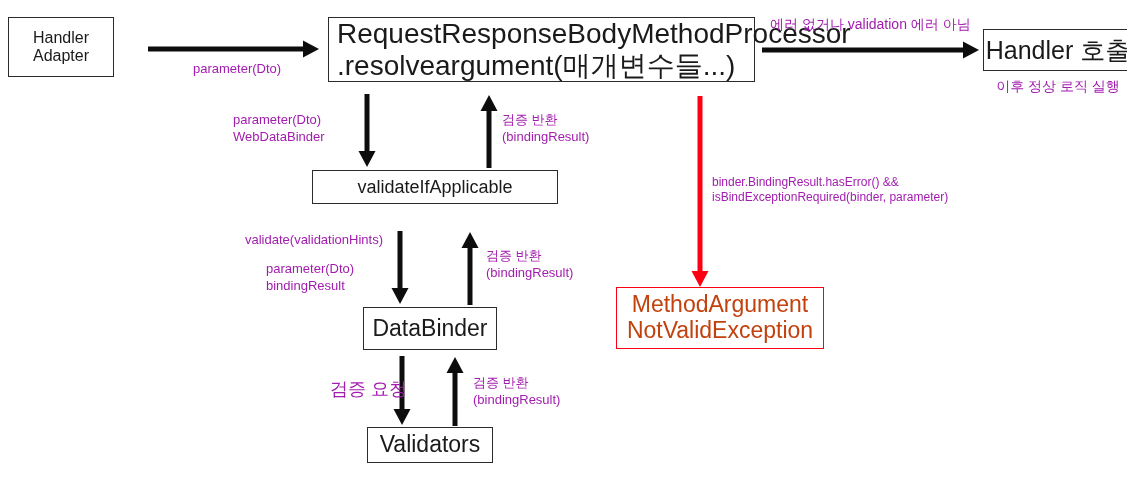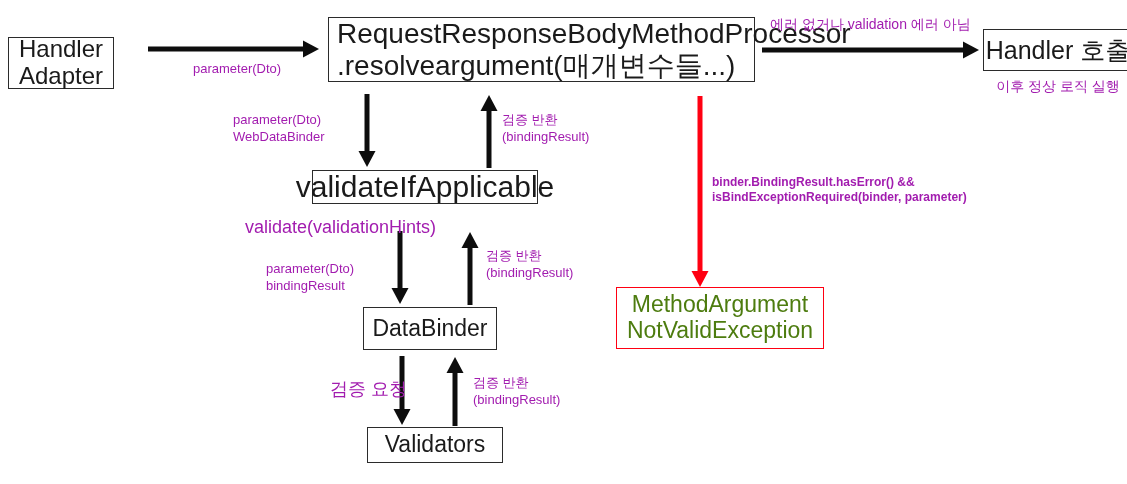--- a/index.html
+++ b/index.html
@@ -24,21 +24,21 @@
     flex-direction: column;
     align-items: center;
     justify-content: center;
     color: #1a1a1a;
     line-height: 1.12;
     white-space: nowrap;
   }
   .node .ln { display: block; }
   .node.red {
     border-color: #ff0012;
-    color: #4d7c0f;
+    color: #c2410c;
   }
   .node.align-left { align-items: flex-start; }
   .node.align-left .ln { text-align: left; }
 
   .lbl {
     position: absolute;
     color: #a21caf;
     line-height: 1.28;
     white-space: nowrap;
   }
@@ -55,43 +55,43 @@
     background: #ffffff;
   }
 </style>
 </head>
 <body>
 
 <div id="canvas">
 
   <div class="top-rule"></div>
 
-  <div class="node" style="left:8px; top:17px; width:106px; height:52px; font-size:24px;margin-top:20px;">
+  <div class="node" style="left:8px; top:17px; width:106px; height:60px; font-size:16px;">
     <span class="ln">Handler</span>
     <span class="ln">Adapter</span>
   </div>
 
   <div class="node align-left" style="left:328px; top:17px; width:427px; height:65px; font-size:28px; padding-left:8px;">
     <span class="ln">RequestResponseBodyMethodProcessor</span>
     <span class="ln">.resolveargument(매개변수들...)</span>
   </div>
 
   <div class="node" style="left:983px; top:29px; width:150px; height:42px; font-size:25px;">
     <span class="ln">Handler 호출</span>
   </div>
 
-  <div class="node" style="left:312px; top:170px; width:226px; height:34px; font-size:30px;">
+  <div class="node" style="left:312px; top:170px; width:246px; height:34px; font-size:18px;">
     <span class="ln">validateIfApplicable</span>
   </div>
 
   <div class="node" style="left:363px; top:307px; width:134px; height:43px; font-size:23px;">
     <span class="ln">DataBinder</span>
   </div>
 
-  <div class="node" style="left:367px; top:427px; width:136px; height:36px; font-size:23px;">
+  <div class="node" style="left:367px; top:427px; width:126px; height:36px; font-size:23px;">
     <span class="ln">Validators</span>
   </div>
 
   <div class="node red" style="left:616px; top:287px; width:208px; height:62px; font-size:23px;">
     <span class="ln">MethodArgument</span>
     <span class="ln">NotValidException</span>
   </div>
 
   <div class="arrow" style="left:148px; top:39px; width:172px; height:20px;">
     <svg width="172" height="20" viewBox="0 0 172 20">
@@ -163,21 +163,21 @@
   <div class="lbl" style="left:233px; top:112px; font-size:13px;">
     <span class="ln">parameter(Dto)</span>
     <span class="ln">WebDataBinder</span>
   </div>
 
   <div class="lbl" style="left:502px; top:112px; font-size:13px;">
     <span class="ln">검증 반환</span>
     <span class="ln">(bindingResult)</span>
   </div>
 
-  <div class="lbl" style="left:245px; top:216px; font-size:18px;">
+  <div class="lbl" style="left:245px; top:232px; font-size:13px;">
     <span class="ln">validate(validationHints)</span>
   </div>
 
   <div class="lbl" style="left:266px; top:261px; font-size:13px;">
     <span class="ln">parameter(Dto)</span>
     <span class="ln">bindingResult</span>
   </div>
 
   <div class="lbl" style="left:486px; top:248px; font-size:13px;">
     <span class="ln">검증 반환</span>
@@ -194,19 +194,19 @@
   </div>
 
   <div class="lbl" style="left:770px; top:16px; font-size:14px;">
     <span class="ln">에러 없거나 validation 에러 아님</span>
   </div>
 
   <div class="lbl center" style="left:983px; top:78px; width:150px; font-size:14px;">
     <span class="ln">이후 정상 로직 실행</span>
   </div>
 
-  <div class="lbl" style="left:712px; top:175px; font-size:12px;font-weight:bold;">
+  <div class="lbl" style="left:712px; top:175px; font-size:12px;">
     <span class="ln">binder.BindingResult.hasError() &amp;&amp;</span>
     <span class="ln">isBindExceptionRequired(binder, parameter)</span>
   </div>
 
 
 </div>
 
 </body></html>

